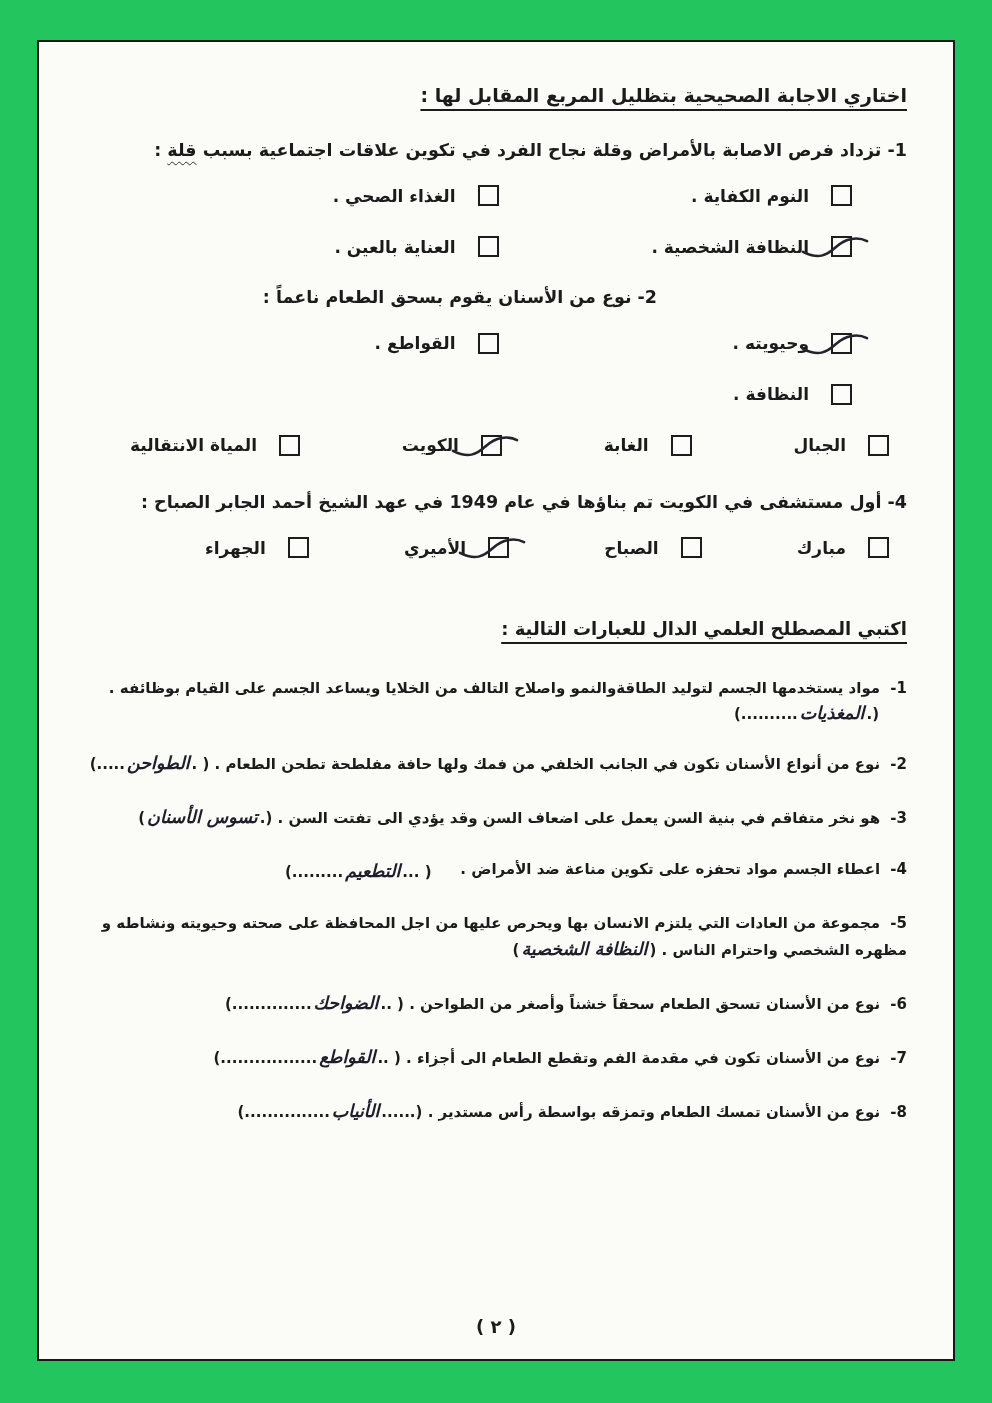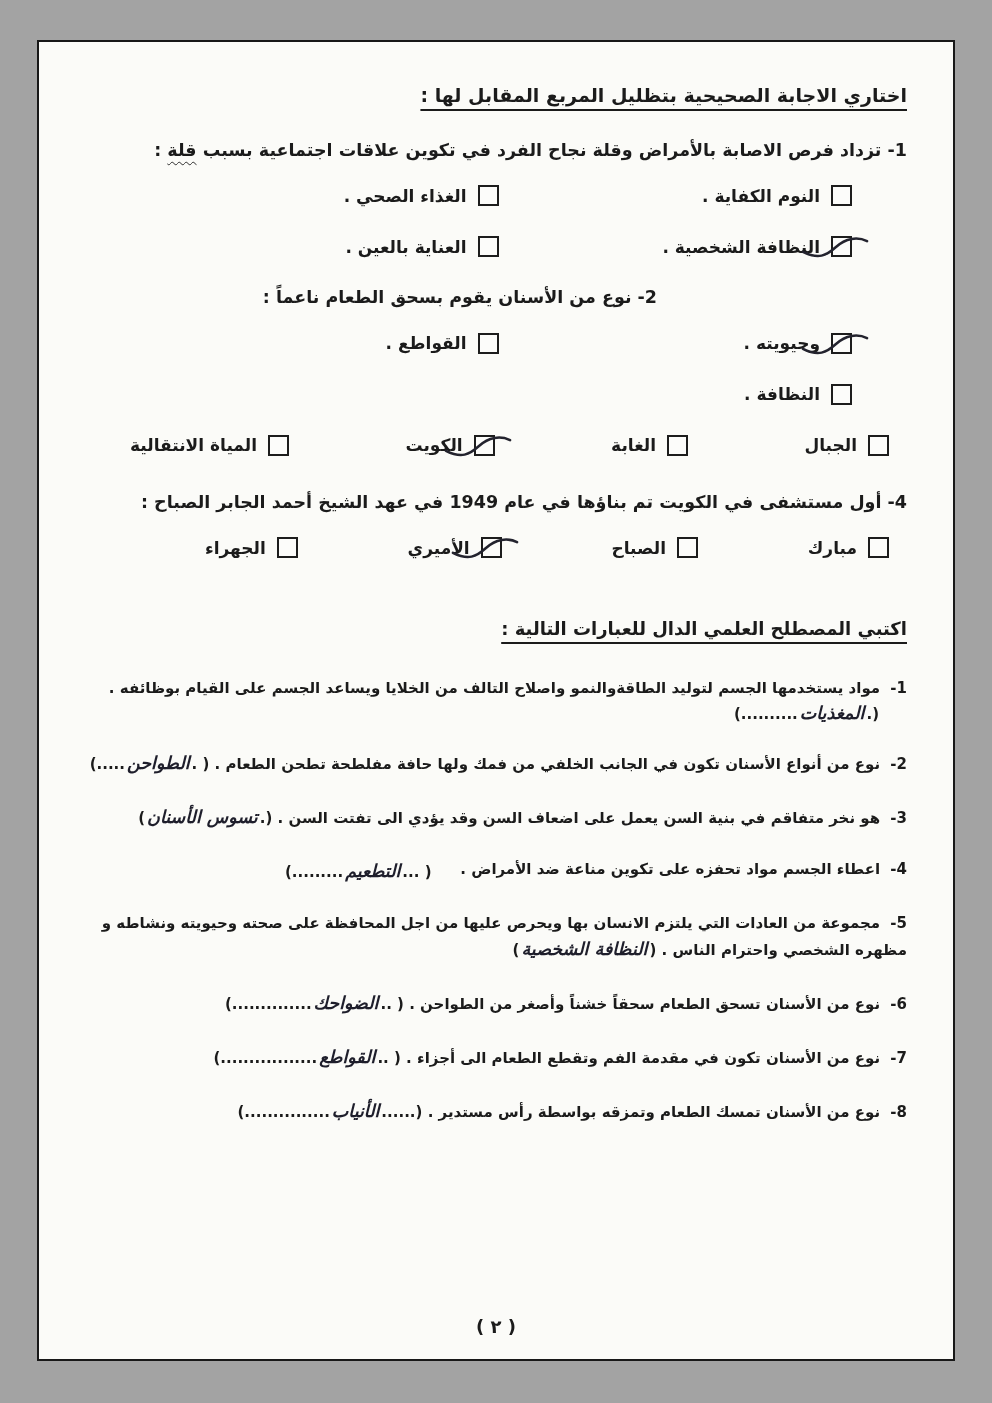--- a/index.html
+++ b/index.html
@@ -5,21 +5,21 @@
   * { margin:0; padding:0; box-sizing:border-box; }
   html,body { width:992px; height:1403px; }
   body {
     background:#eef0ee;
     font-family:"DejaVu Sans", sans-serif;
     color:#1b1b1b;
     direction:rtl;
   }
   .sheet {
     width:992px; height:1403px;
-    background:#a3a3a3;
+    background:#22c55e;
     padding:40px 37px 42px 37px;
   }
   .frame {
     border:2px solid #181818;
     height:100%;
     padding:42px 46px 18px 46px;
     display:flex; flex-direction:column;
     background:#fbfbf8;
   }
   .section-title {
@@ -47,21 +47,21 @@
     display:grid; grid-template-columns:1fr 1fr;
     row-gap:30px;
     margin:0 55px 10px 60px;
   }
   .row4 {
     display:flex; justify-content:space-between; align-items:center;
     margin:2px 18px 16px 45px;
   }
   .row4.q4 { margin-left:120px; }
   .option {
-    display:flex; align-items:center; gap:11px;
+    display:flex; align-items:center; gap:22px;
     font-size:17px; font-weight:bold;
   }
   .checkbox {
     width:21px; height:21px;
     border:2px solid #1d1d1d;
     background:#fcfcfa;
     flex:0 0 auto;
     position:relative;
   }
   .tick {

